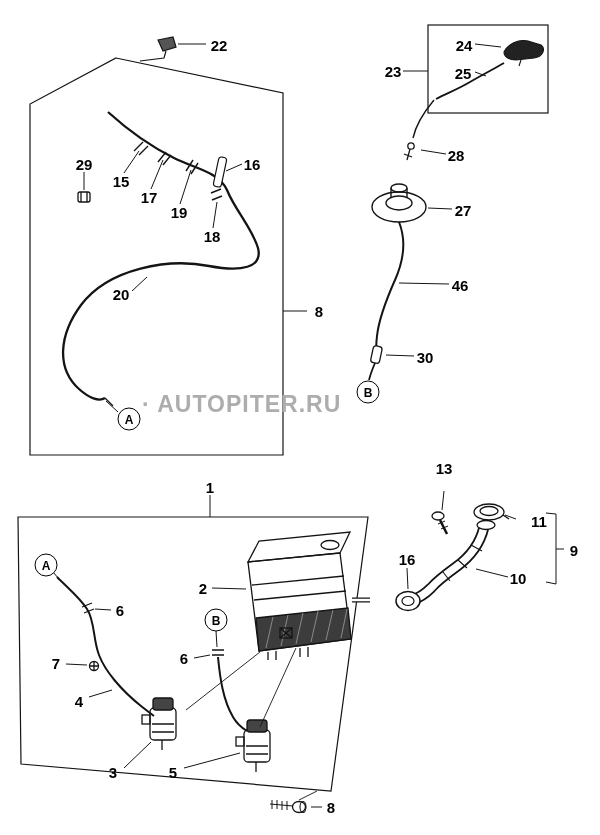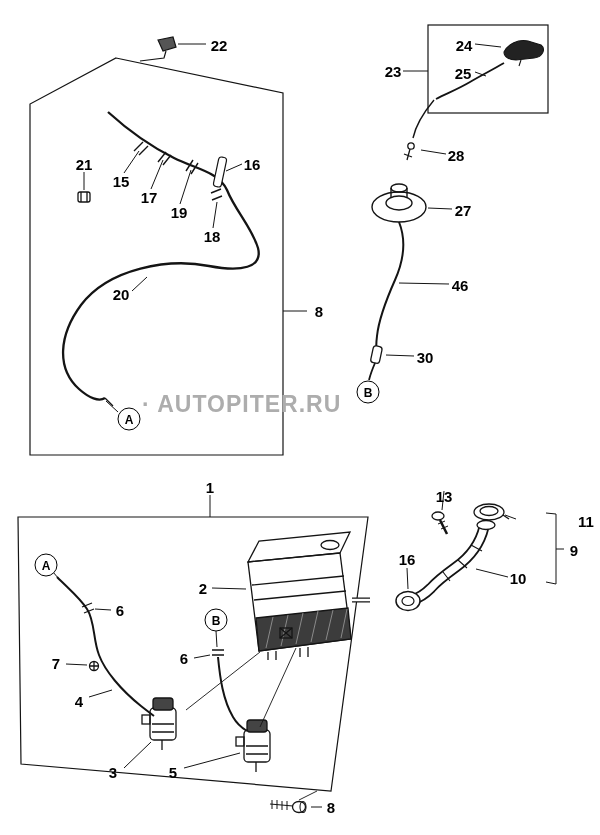--- a/index.html
+++ b/index.html
@@ -191,35 +191,35 @@
     <path stroke="#141414" stroke-width="1" d="M322,807 L311,807"></path>
   </svg>
 
   <div class="watermark">· AUTOPITER.RU</div>
 
   <div class="callouts">
       <span class="part-label" style="left: 219px; top: 45px;">22</span>
       <span class="part-label" style="left: 464px; top: 45px;">24</span>
       <span class="part-label" style="left: 463px; top: 73px;">25</span>
       <span class="part-label" style="left: 393px; top: 71px;">23</span>
-      <span class="part-label" style="left: 84px; top: 164px;">21</span>
+      <span class="part-label" style="left: 84px; top: 164px;">29</span>
       <span class="part-label" style="left: 252px; top: 164px;">16</span>
       <span class="part-label" style="left: 121px; top: 181px;">15</span>
       <span class="part-label" style="left: 149px; top: 197px;">17</span>
       <span class="part-label" style="left: 179px; top: 212px;">19</span>
       <span class="part-label" style="left: 212px; top: 236px;">18</span>
       <span class="part-label" style="left: 456px; top: 155px;">28</span>
       <span class="part-label" style="left: 463px; top: 210px;">27</span>
       <span class="part-label" style="left: 121px; top: 294px;">20</span>
       <span class="part-label" style="left: 460px; top: 285px;">46</span>
       <span class="part-label" style="left: 319px; top: 311px;">8</span>
       <span class="part-label" style="left: 425px; top: 357px;">30</span>
       <span class="part-label" style="left: 210px; top: 487px;">1</span>
-      <span class="part-label" style="left: 444px; top: 496px;">13</span>
-      <span class="part-label" style="left: 539px; top: 521px; margin-left: 47px;">11</span>
+      <span class="part-label" style="left: 444px; top: 468px;">13</span>
+      <span class="part-label" style="left: 539px; top: 521px;">11</span>
       <span class="part-label" style="left: 574px; top: 550px;">9</span>
       <span class="part-label" style="left: 407px; top: 559px;">16</span>
       <span class="part-label" style="left: 518px; top: 578px;">10</span>
       <span class="part-label" style="left: 203px; top: 588px;">2</span>
       <span class="part-label" style="left: 120px; top: 610px;">6</span>
       <span class="part-label" style="left: 184px; top: 658px;">6</span>
       <span class="part-label" style="left: 56px; top: 663px;">7</span>
       <span class="part-label" style="left: 79px; top: 701px;">4</span>
       <span class="part-label" style="left: 113px; top: 772px;">3</span>
       <span class="part-label" style="left: 173px; top: 772px;">5</span>

